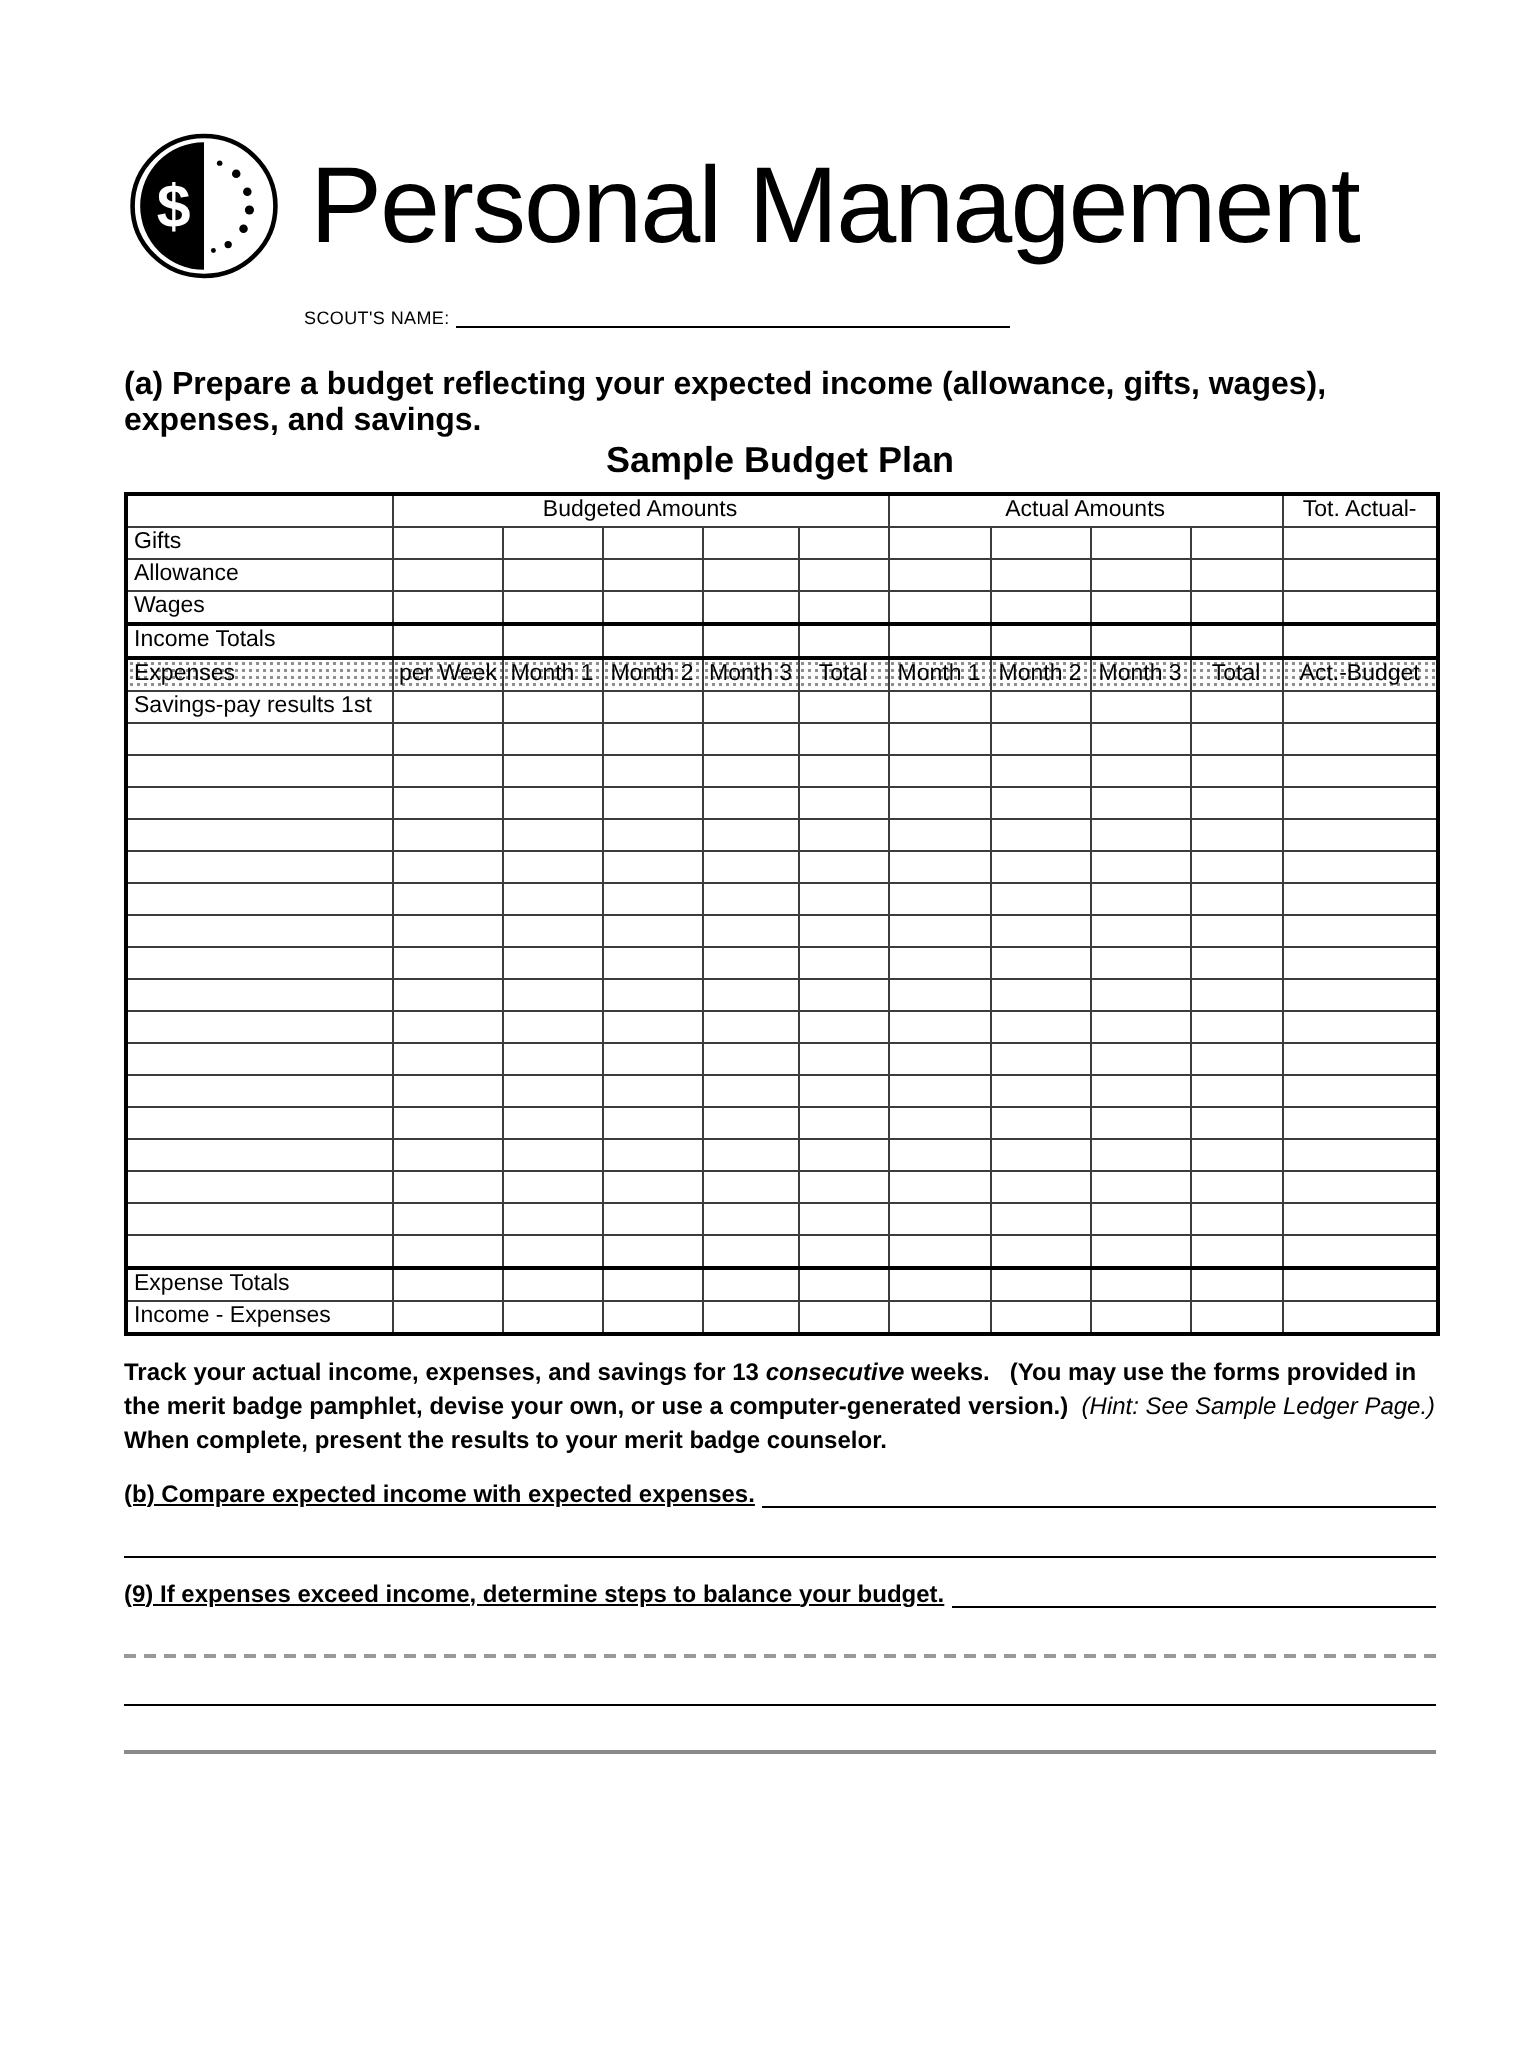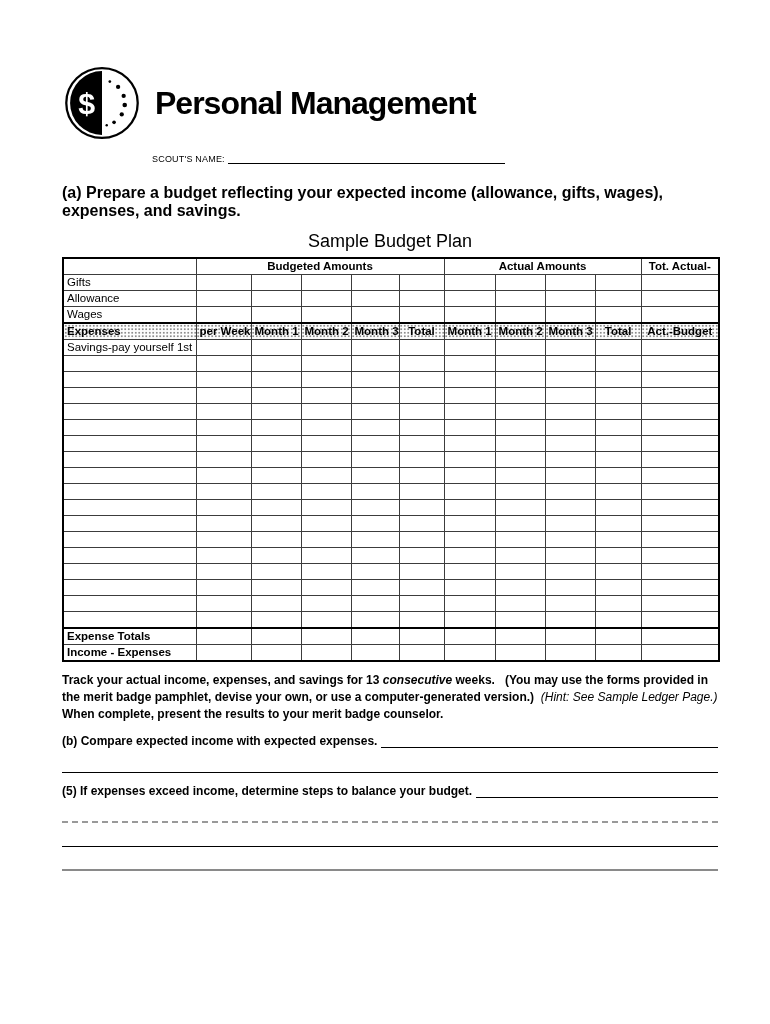--- a/index.html
+++ b/index.html
@@ -8,58 +8,58 @@
     width: 770px; height: 1024px;
     font-family: "Liberation Sans", sans-serif;
     color: #000;
     overflow: hidden;
   }
   .page { width: 770px; height: 1024px; padding: 64px 52px 0 62px; background: #fff; }
 
   
   .masthead { display: flex; align-items: center; gap: 13px; height: 78px; }
   .logo { width: 80px; height: 76px; flex: 0 0 auto; }
-  .title { font-size: 32px; font-weight: bold; letter-spacing: -1px; line-height: 1; white-space: nowrap; }
+  .title { font-size: 54px; font-weight: normal; letter-spacing: -1px; line-height: 1; white-space: nowrap; }
 
   
   .scout-line { margin: 12px 0 0 90px; font-size: 9px; display: flex; align-items: center; }
   .scout-label { letter-spacing: 0.2px; }
   .scout-field { width: 277px; border-bottom: 1px solid #000; height: 10px; margin-left: 3px; }
 
   .req { font-size: 16px; font-weight: bold; margin-top: 20px; }
 
-  .table-title { font-size: 18px; font-weight: normal; text-align: center; margin-top: 11px; }
+  .table-title { font-size: 18px; font-weight: bold; text-align: center; }
 
   
   table.budget { border-collapse: collapse; table-layout: fixed; width: 656px; margin-top: 5px; border: 2px solid #000; }
   table.budget td {
     border: 1px solid #3c3c3c;
     height: 16px; line-height: 15px;
     font-size: 11.5px;
     padding: 0 3px;
     overflow: hidden; white-space: nowrap;
     background: #fff;
   }
   td.c { text-align: center; padding: 0 1px; }
-  td.b, tr.boldrow td { font-weight: bold; }
+  td.b, tr.boldrow td { font-weight: normal; }
   td.shade, tr.shaderow td {
     background-color: #fdfdfd;
     background-image: radial-gradient(circle, #8d8d8d 0.7px, transparent 0.85px);
     background-size: 3.5px 3.5px;
   }
   tr.thicktop td { border-top: 2px solid #000; }
   tr.dotbottom td { border-bottom: 1px dotted #777; }
   tr.headrow td { border-bottom: 1.5px solid #000; }
 
   
   .note { font-size: 12px; font-weight: bold; line-height: 17px; margin-top: 10px; white-space: pre-wrap; }
   .note .it { font-style: italic; }
   .note .it-reg { font-style: italic; font-weight: normal; text-align: right; }
 
-  .req-line { display: flex; align-items: flex-end; margin-top: 11px; font-size: 12px; font-weight: bold; }
+  .req-line { display: flex; align-items: flex-end; margin-top: 11px; font-size: 12px; font-weight: bold; text-decoration: underline; }
   .req-line .text { white-space: nowrap; }
   .fill-line { flex: 1; border-bottom: 1.5px solid #000; height: 12px; margin-left: 4px; }
 
   .rule { height: 0; border-bottom: 1.6px solid #000; }
   .rule-full  { margin-top: 24px; }
   .rule-dash  { margin-top: 23px; border-bottom: 2px dashed #999; }
   .rule-black { margin-top: 23px; }
   .rule-gray  { margin-top: 22px; border-bottom: 2.5px solid #8a8a8a; }
 </style>
 </head>
@@ -145,35 +145,48 @@
           <td></td>
           <td></td>
           <td></td>
           <td></td>
           <td></td>
           <td></td>
           <td></td>
           <td></td>
           <td></td>
         </tr>
+      <tr class="thicktop">
+        <td class="b">Income Totals</td>
+      <td></td>
+          <td></td>
+          <td></td>
+          <td></td>
+          <td></td>
+          <td></td>
+          <td></td>
+          <td></td>
+          <td></td>
+          <td></td>
+        </tr>
       <tr class="boldrow shaderow thicktop">
         <td>Expenses</td>
         <td class="c">per Week</td>
         <td class="c">Month 1</td>
         <td class="c">Month 2</td>
         <td class="c">Month 3</td>
         <td class="c">Total</td>
         <td class="c">Month 1</td>
         <td class="c">Month 2</td>
         <td class="c">Month 3</td>
         <td class="c">Total</td>
         <td class="c">Act.-Budget</td>
       </tr>
       <tr>
-        <td>Savings-pay yourself 1st</td>
+        <td>Savings-pay results 1st</td>
       <td></td>
           <td></td>
           <td></td>
           <td></td>
           <td></td>
           <td></td>
           <td></td>
           <td></td>
           <td></td>
           <td></td>
@@ -435,21 +448,21 @@
   <p class="note"><span>Track your actual income, expenses, and savings for 13 </span><span class="it">consecutive</span><span> weeks.   (You may use the forms provided in the merit badge pamphlet, devise your own, or use a computer-generated version.)  </span><span class="it-reg">(Hint: See Sample Ledger Page.)</span><span>  When complete, present the results to your merit badge counselor.</span></p>
 
   <div class="req-line">
     <span class="text">(b) Compare expected income with expected expenses.</span>
     <span class="fill-line"></span>
   </div>
 
   <div class="rule rule-full"></div>
 
   <div class="req-line">
-    <span class="text">(5) If expenses exceed income, determine steps to balance your budget.</span>
+    <span class="text">(9) If expenses exceed income, determine steps to balance your budget.</span>
     <span class="fill-line"></span>
   </div>
 
   <div class="rule rule-dash"></div>
   <div class="rule rule-black"></div>
   <div class="rule rule-gray"></div>
 
 </div>
 
 </body></html>

